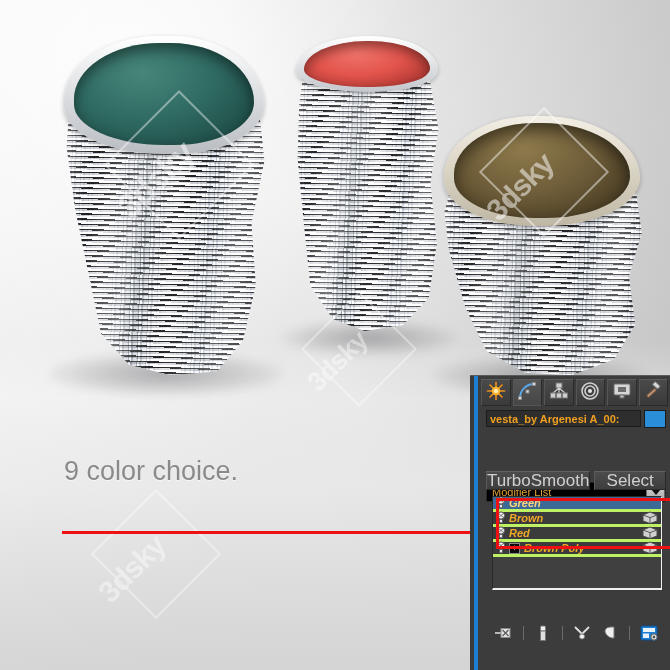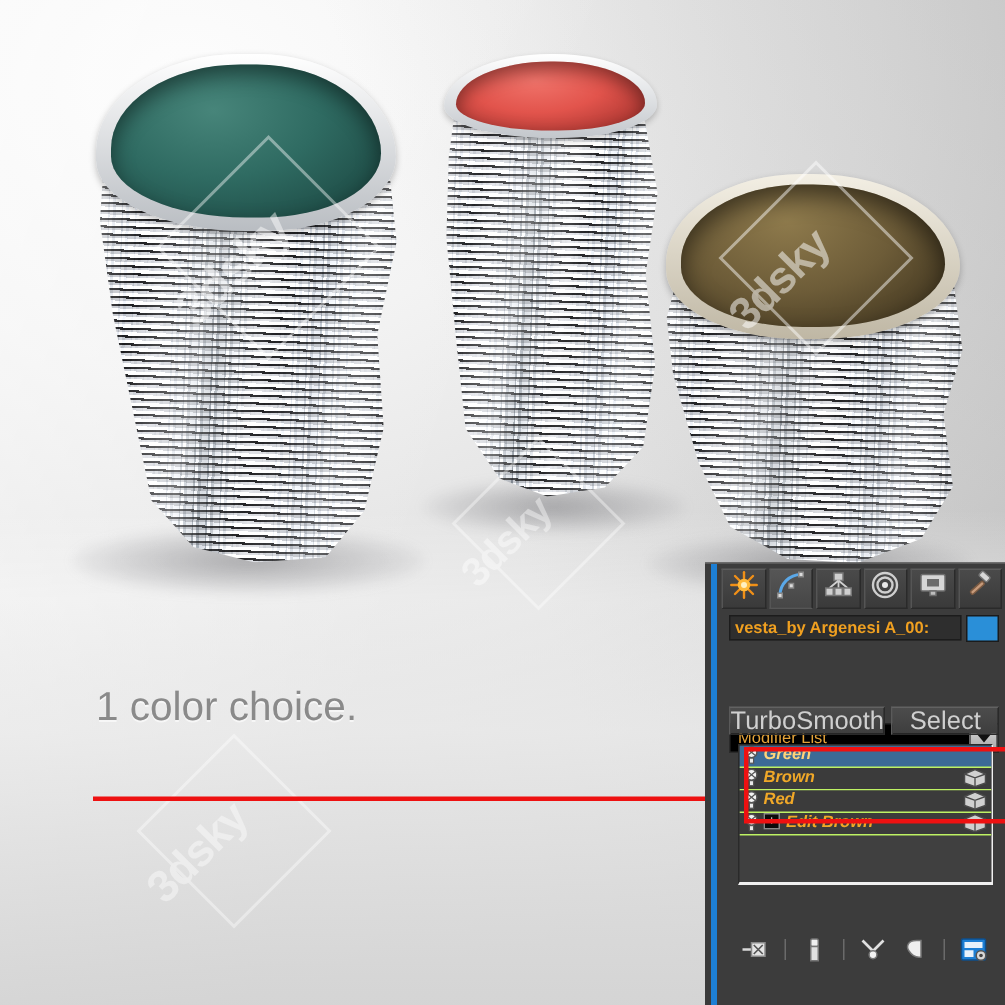--- a/index.html
+++ b/index.html
@@ -134,22 +134,22 @@
     border:1px solid #2a2a2a;border-top-color:#626262;border-left-color:#5a5a5a;
     color:#cfcfcf;font-size:17px;display:flex;align-items:center;justify-content:center;
   }
 
   .stack{
     position:absolute;left:14px;top:120px;width:170px;height:94px;
     background:#404040;border:1px solid #2a2a2a;border-bottom:2px solid #f0f0f0;border-right:1px solid #f0f0f0;
     overflow:hidden;
   }
   .srow{
-    position:relative;height:15px;display:flex;align-items:flex-start;
-    border-bottom:1px solid #bef264;background:#3b3b3b;
+    position:relative;height:15px;display:flex;align-items:flex-end;
+    border-bottom:3px solid #bef264;background:#3b3b3b;
   }
   .srow.sel{background:#3c6a96;}
   .srow .bulb{width:16px;display:flex;align-items:center;justify-content:center;}
   .srow .plusbox{
     width:11px;height:11px;background:#0b0b0b;border:1px solid #888;
     color:#ddd;font-size:9px;line-height:9px;display:flex;align-items:center;justify-content:center;
     margin-right:4px;
   }
   .srow .mname{
     color:#f0a828;font-size:11px;font-style:italic;font-weight:bold;flex:1;
@@ -245,21 +245,21 @@
   <div class="wm" style="left:468px;top:96px;width:150px;height:150px;opacity:.55;">
     <div class="dia" style="left:30px;top:30px;width:92px;height:92px;"></div>
     <div class="txt" style="left:12px;top:74px;font-size:30px;">3dsky</div>
   </div>
   <div class="wm" style="left:80px;top:478px;width:150px;height:150px;opacity:.45;">
     <div class="dia" style="left:30px;top:30px;width:92px;height:92px;"></div>
     <div class="txt" style="left:12px;top:74px;font-size:30px;">3dsky</div>
   </div>
 
   <div class="caption">
-    <div>1 color choice.</div>
+    <div>9 color choice.</div>
   </div>
 
   <div class="annot-h"></div>
 
   <div class="panel">
     <div class="panel-blue-strip"></div>
     <div class="panel-inner">
 
       <div class="tabrow">
         <div class="tabbtn">
@@ -392,21 +392,21 @@
 
         <div class="srow">
           <span class="bulb">
             <svg width="12" height="13" viewBox="0 0 12 13">
               <circle cx="6" cy="4.5" r="3.6" fill="#f2f2f2" stroke="#555" stroke-width="1"></circle>
               <path d="M3.4 2.3 L8.6 6.7 M8.6 2.3 L3.4 6.7" stroke="#555" stroke-width=".8"></path>
               <rect x="4.6" y="8.4" width="2.8" height="3.4" fill="#e8e8e8" stroke="#555" stroke-width=".8"></rect>
             </svg>
           </span>
           <span class="plusbox">+</span>
-          <span class="mname">Edit Brown</span>
+          <span class="mname">Brown Poly</span>
           <span class="cube">
             <svg width="16" height="13" viewBox="0 0 16 13">
               <path d="M1 4 L8 1 L15 4 L15 10 L8 12.5 L1 10 Z" fill="#d0d0d0" stroke="#4a4a4a" stroke-width="1"></path>
               <path d="M1 4 L8 6.6 L15 4 M8 6.6 L8 12.5" stroke="#4a4a4a" stroke-width=".9" fill="none"></path>
             </svg>
           </span>
         </div>
 
       </div>
 

